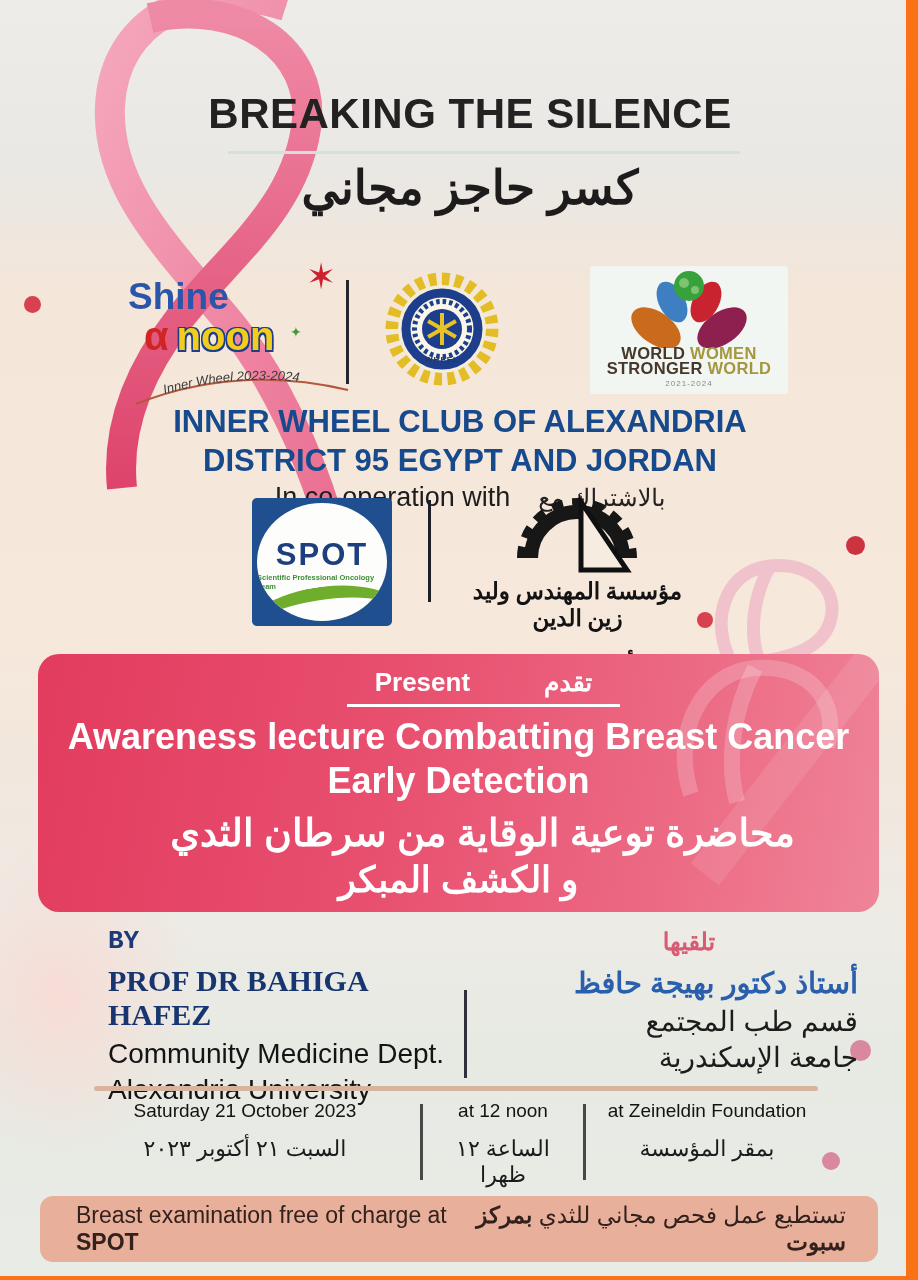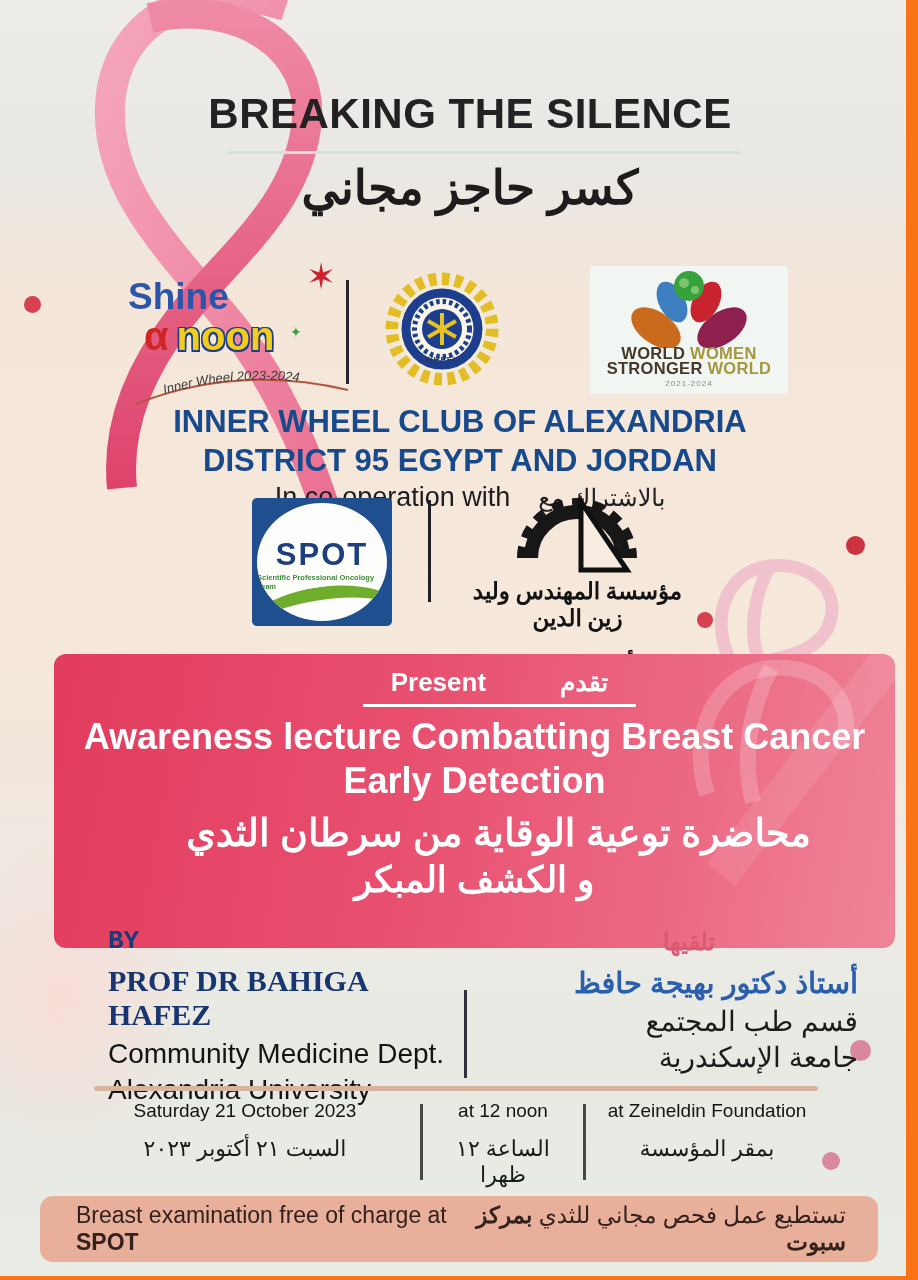--- a/index.html
+++ b/index.html
@@ -41,22 +41,22 @@
   .spot-name{position:absolute;top:34px;width:100%;text-align:center;font-size:31px;font-weight:800;
              color:#1d3f7d;letter-spacing:2px;}
   .spot-sub{position:absolute;top:70px;width:100%;text-align:left;font-size:7.5px;color:#3f8d37;font-weight:700;}
   .spot-swoosh{position:absolute;width:180px;height:80px;left:-24px;top:84px;border-top:13px solid #6fae2d;
                border-radius:50%;transform:rotate(-9deg);}
   
   .zein{top:472px;left:465px;width:225px;font-family:Liberation Serif, serif;}
   .zein-l1{font-size:23px;font-weight:700;color:#131313;direction:rtl;margin-top:2px;}
   .zein-l2{font-size:23px;font-weight:700;color:#131313;direction:rtl;margin-top:19px;}
   
-  .banner{top:654px;left:38px;width:841px;height:294px;border-radius:12px;overflow:hidden;
-    background:linear-gradient(100deg,#e23c5e 0%,#e84e6e 40%,#ec6a84 75%,#ef8498 100%);margin-left:16px;}
+  .banner{top:654px;left:38px;width:841px;height:258px;border-radius:21px;overflow:hidden;
+    background:linear-gradient(100deg,#e23c5e 0%,#e84e6e 40%,#ec6a84 75%,#ef8498 100%);}
   .present-row{margin:13px auto 0;width:max-content;display:flex;gap:74px;align-items:baseline;
     border-bottom:3px solid #fff;padding:0 28px 6px;transform:translateX(25px);}
   .present-en{font-size:26px;font-weight:800;color:#fff;}
   .present-ar{font-size:25px;font-weight:700;color:#fff;direction:rtl;}
   .bt{width:100%;text-align:center;font-size:36px;line-height:1.22;font-weight:800;color:#fff;}
   .bt1{margin-top:8px;}
   .ba{width:100%;text-align:center;font-weight:700;color:#fff;direction:rtl;}
   .ba1{margin-top:7px;font-size:38px;line-height:1.25;padding-left:24px;}
   .ba2{font-size:36px;line-height:1.25;}
   .banner-stripe{position:absolute;right:70px;top:-30px;width:36px;height:280px;

